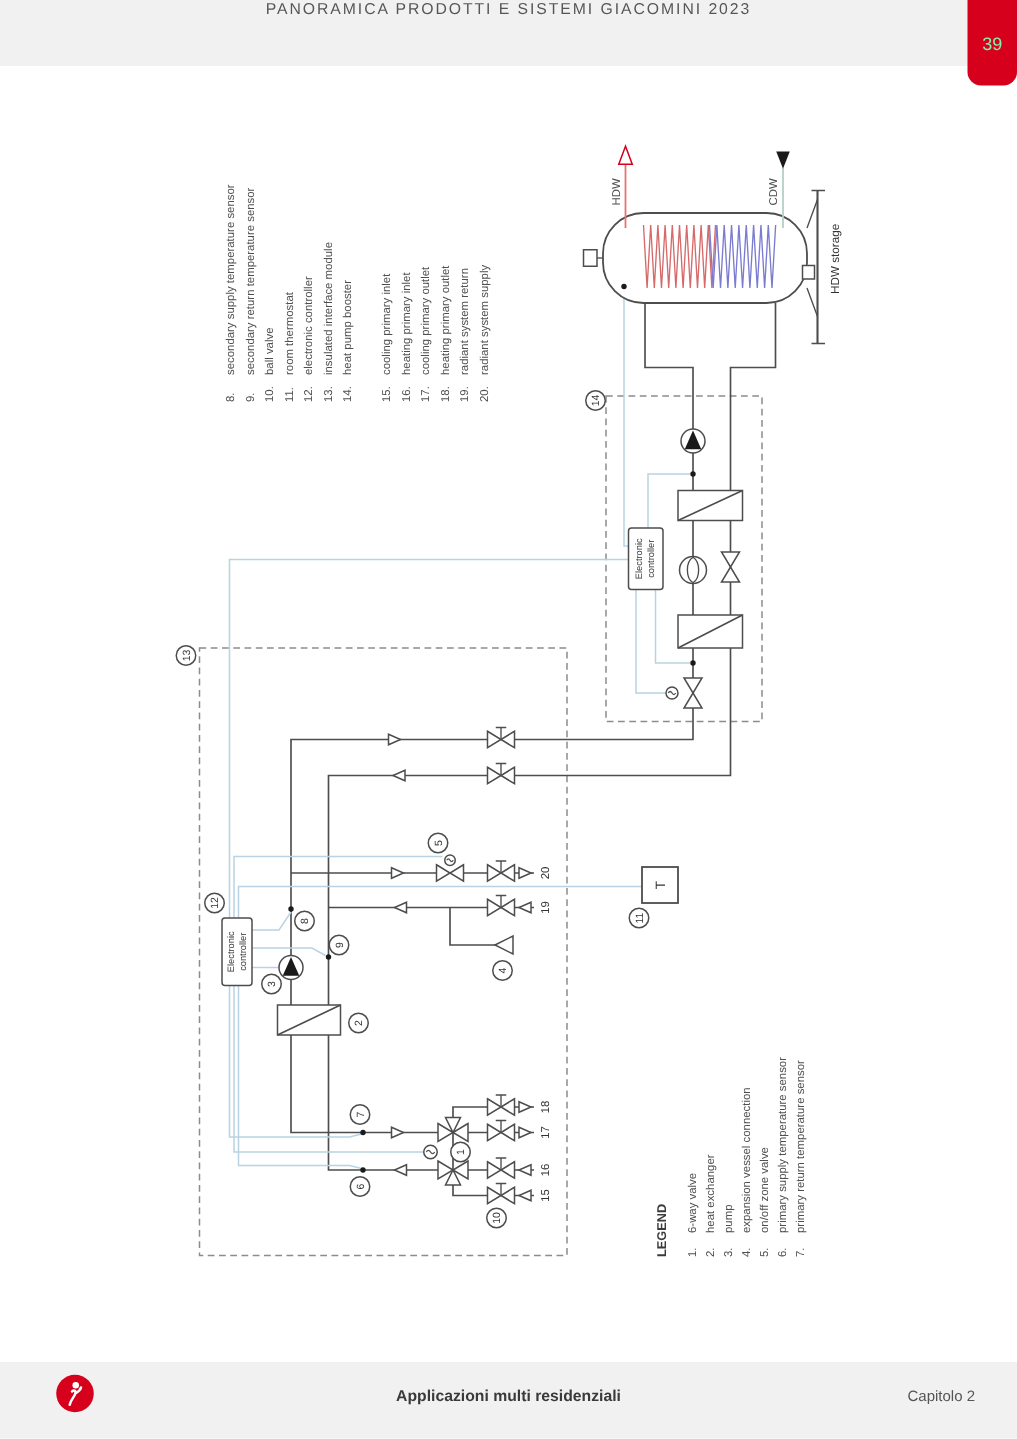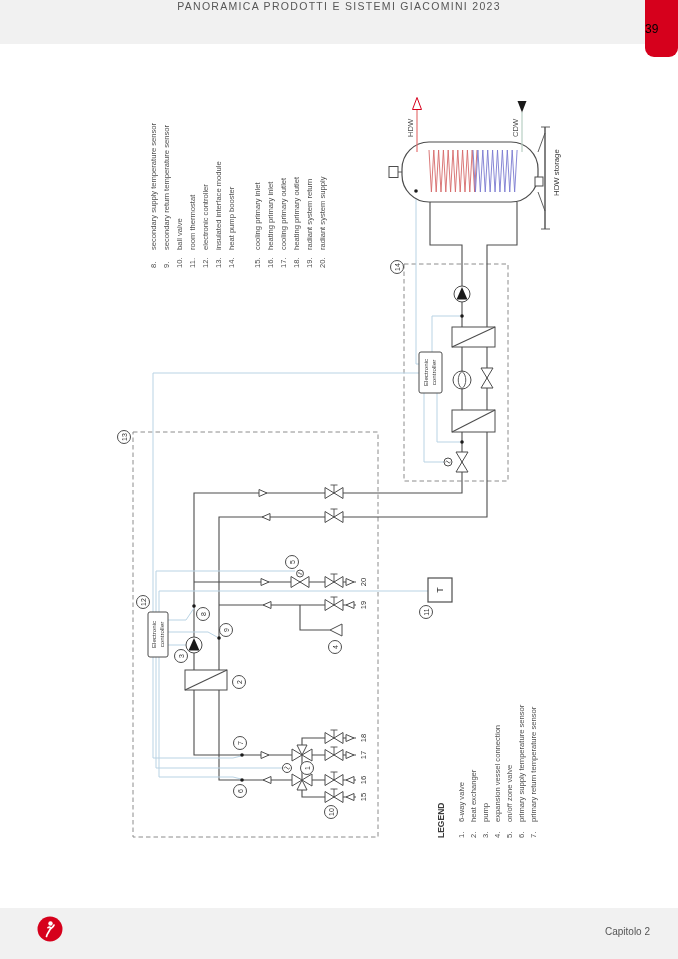--- a/index.html
+++ b/index.html
@@ -2,22 +2,22 @@
 <html><head>
 <meta charset="utf-8">
 <style>
   html,body{margin:0;padding:0;}
   body{width:678px;height:959px;position:relative;background:#ffffff;
        font-family:"Liberation Sans",sans-serif;overflow:hidden;}
   .header{position:absolute;top:0;left:0;right:0;height:44px;background:#f1f1f1;
           display:flex;align-items:flex-start;justify-content:center;z-index:5;}
   .header-title{font-size:10.5px;letter-spacing:1.3px;color:#565656;font-weight:500;}
   .page-tab{position:absolute;top:0;right:0;width:33px;height:57px;background:#d6001c;
-            border-radius:0 0 9px 9px;color:#000000;display:flex;align-items:center;
-            font-size:12px;z-index:6;}
+            border-radius:0 0 9px 9px;color:#86efac;display:flex;align-items:center;
+            justify-content:center;font-size:12px;z-index:6;}
   .footer{position:absolute;left:0;right:0;top:908px;height:51px;background:#f1f1f1;z-index:5;}
   .footer-center{position:absolute;left:0;right:0;top:17px;text-align:center;
                  font-size:10.5px;font-weight:bold;color:#3a3a3a;}
   .footer-right{position:absolute;right:28px;top:18px;font-size:10px;color:#555;}
   .footer-logo{position:absolute;left:36px;top:7px;}
   svg.diagram{position:absolute;left:0;top:0;z-index:1;}
   .pipe{stroke:#4d4d4d;stroke-width:1.1;fill:none;}
   .thin{stroke:#4d4d4d;stroke-width:0.9;fill:none;}
   .blue{stroke:#b9d3e4;stroke-width:1;fill:none;}
   .dash{stroke:#8c8c8c;stroke-width:1;fill:none;stroke-dasharray:4.5,3;}
@@ -323,14 +323,15 @@
     <text class="lbl" x="536" y="822" transform="rotate(-90 536 822)">primary return temperature sensor</text>
   </g>
 </svg>
 
 <div class="footer">
   <svg class="footer-logo" width="28" height="28" viewBox="0 0 28 28">
     <circle cx="14" cy="14" r="12.5" fill="#d6001c"></circle>
     <circle cx="14.5" cy="8.5" r="2.2" fill="#ffffff"></circle>
     <path d="M10.5,21.5 C11.5,17.5 13.5,16.5 14.2,14 C14.8,11.8 13.2,11.6 12,12.6 M14.2,14 C15.8,13 17.5,12.2 18,10" stroke="#ffffff" stroke-width="1.7" fill="none" stroke-linecap="round"></path>
   </svg>
+  <div class="footer-center">Applicazioni multi residenziali</div>
   <div class="footer-right">Capitolo 2</div>
 </div>
 
 </body></html>

